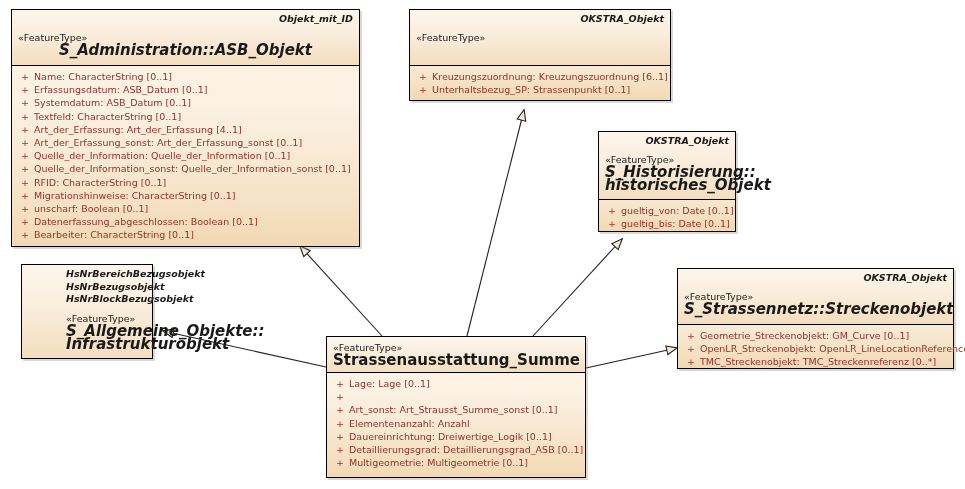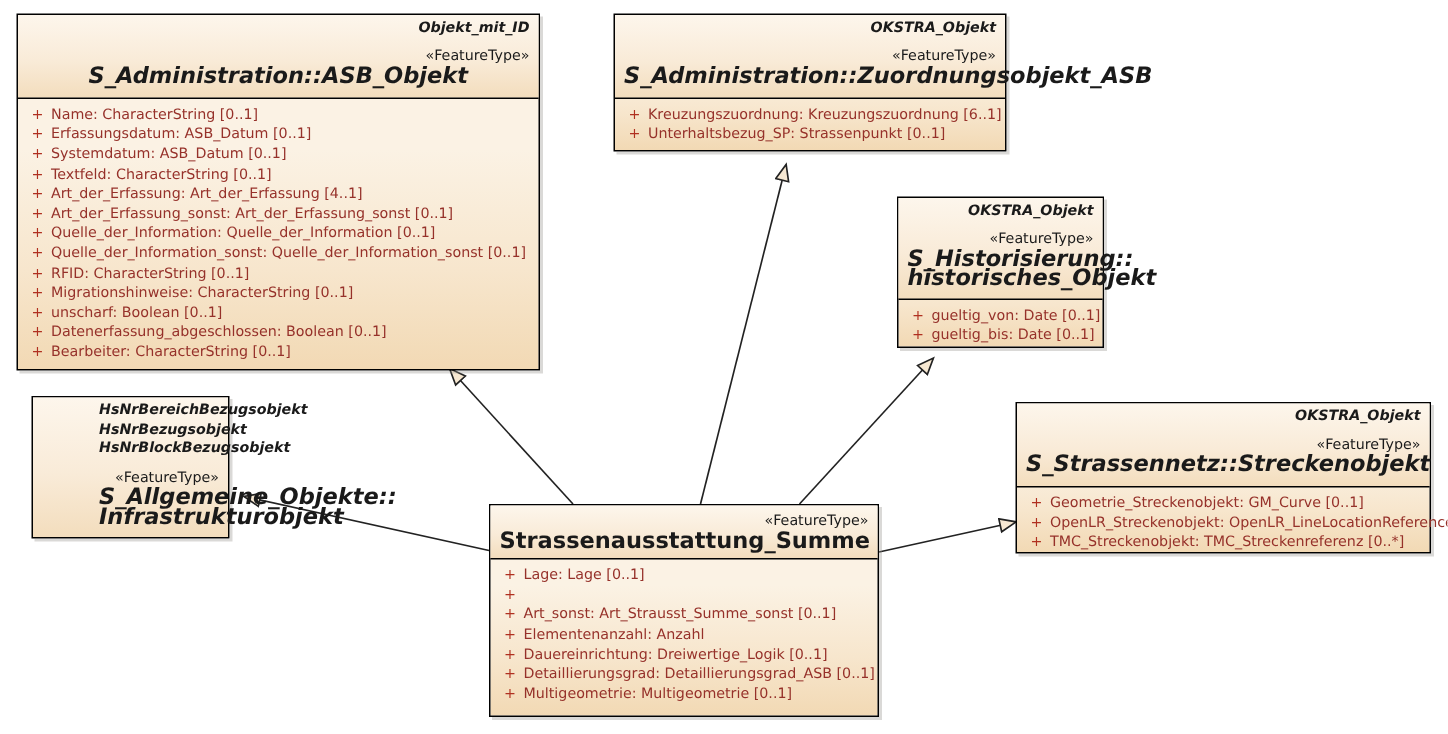--- a/index.html
+++ b/index.html
@@ -61,21 +61,21 @@
     text-align: right;
     font-style: italic;
     font-weight: bold;
     font-size: 9.5px;
     color: #1a1a1a;
     line-height: 12.5px;
     white-space: nowrap;
   }
 
   .stereotype {
-    text-align: right;
+    text-align: left;
     font-size: 9.5px;
     color: #1a1a1a;
     line-height: 13px;
     white-space: nowrap;
   }
 
   .classname {
     text-align: center;
     font-size: 15px;
     font-weight: bold;
@@ -204,21 +204,20 @@
           <span class="attr-text">Bearbeiter: CharacterString [0..1]</span>
         </div>
     </div>
   </div>
 
   <div class="uml-class" style="left:409px; top:9px; width:262px; height:92px;">
     <div class="uml-head" style="height:56px;">
       <div class="tagline">OKSTRA_Objekt</div>
       <div class="spacer"></div>
       <div class="stereotype">«FeatureType»</div>
-      <div class="classname italic">S_Administration::Zuordnungsobjekt_ASB</div>
     </div>
     <div class="uml-body">
       <div class="attr-row">
           <span class="attr-vis">+</span>
           <span class="attr-text">Kreuzungszuordnung: Kreuzungszuordnung [6..1]</span>
         </div>
       <div class="attr-row">
           <span class="attr-vis">+</span>
           <span class="attr-text">Unterhaltsbezug_SP: Strassenpunkt [0..1]</span>
         </div>

